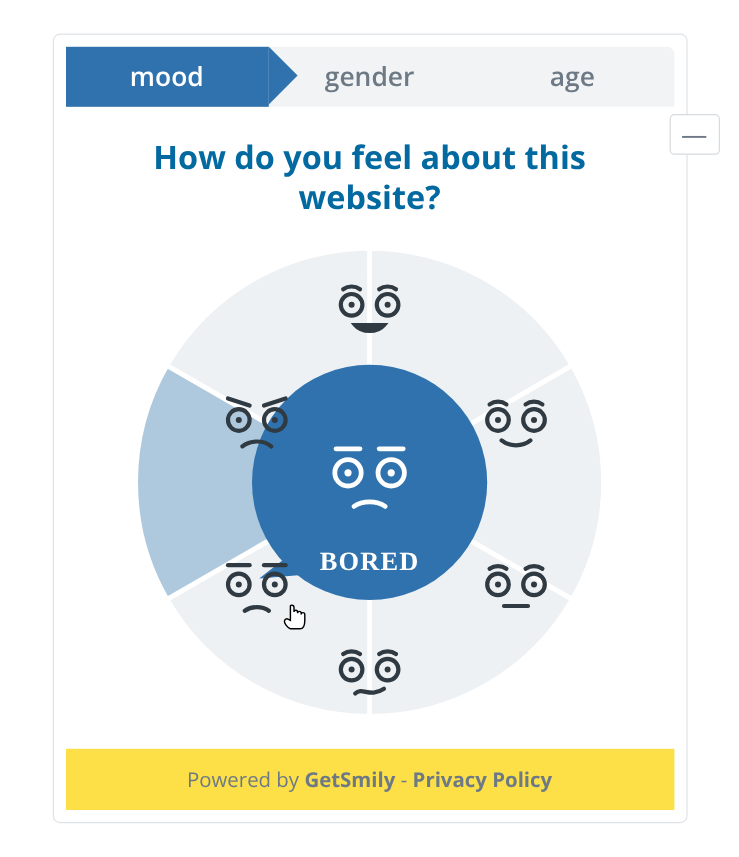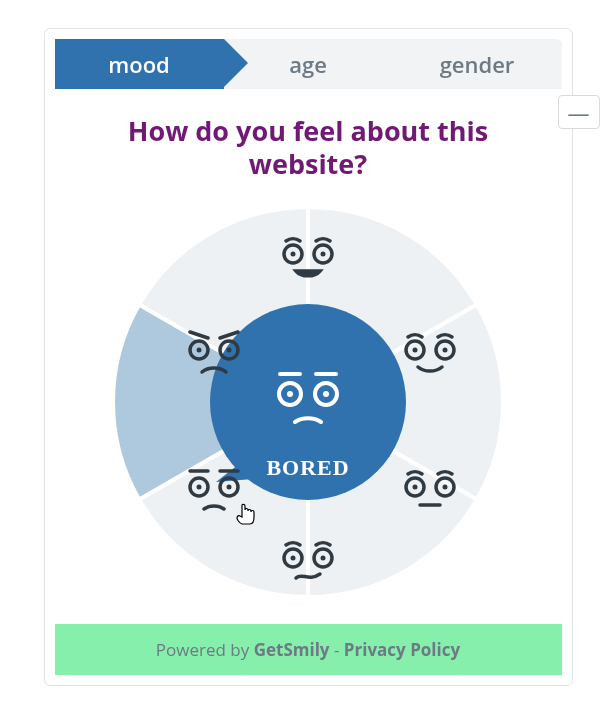--- a/index.html
+++ b/index.html
@@ -68,21 +68,21 @@
       text-align: center;
       cursor: pointer;
       display: flex;
       align-items: center;
       justify-content: center;
     }
     .question {
       text-align: center;
       font-size: 27px;
       font-weight: 700;
-      color: #701a75;
+      color: #0369a1;
       padding: 26px 40px 18px 40px;
       line-height: 1.2;
     }
     .wheel-wrap {
       display: flex;
       justify-content: center;
       padding: 4px 0 22px 0;
     }
     .wheel {
       position: relative;
@@ -104,39 +104,39 @@
       font-family: Liberation Serif, serif;
     }
     .cursor-icon {
       position: absolute;
       left: 128px;
       top: 301px;
       pointer-events: none;
     }
     .footer {
       margin: 0 10px 10px 10px;
-      background: #86efac;
+      background: #fde047;
       color: #6d7a85;
       font-size: 17px;
       text-align: center;
       padding: 14px 0;
       font-weight: 500;
     }
     .footer .brand, .footer .privacy { font-weight: 700; }
     .footer .privacy { cursor: pointer; }
   </style>
 </head>
 <body>
 
 <div class="panel">
 
   <div class="tabs">
     <div class="tab active">mood</div>
+    <div class="tab">gender</div>
     <div class="tab">age</div>
-    <div class="tab">gender</div>
   </div>
 
   <div class="minimize">—</div>
 
   <div class="question">How do you feel about this website?</div>
 
   <div class="wheel-wrap">
     <div class="wheel">
       <svg width="400" height="400" viewBox="0 0 400 400">
 

